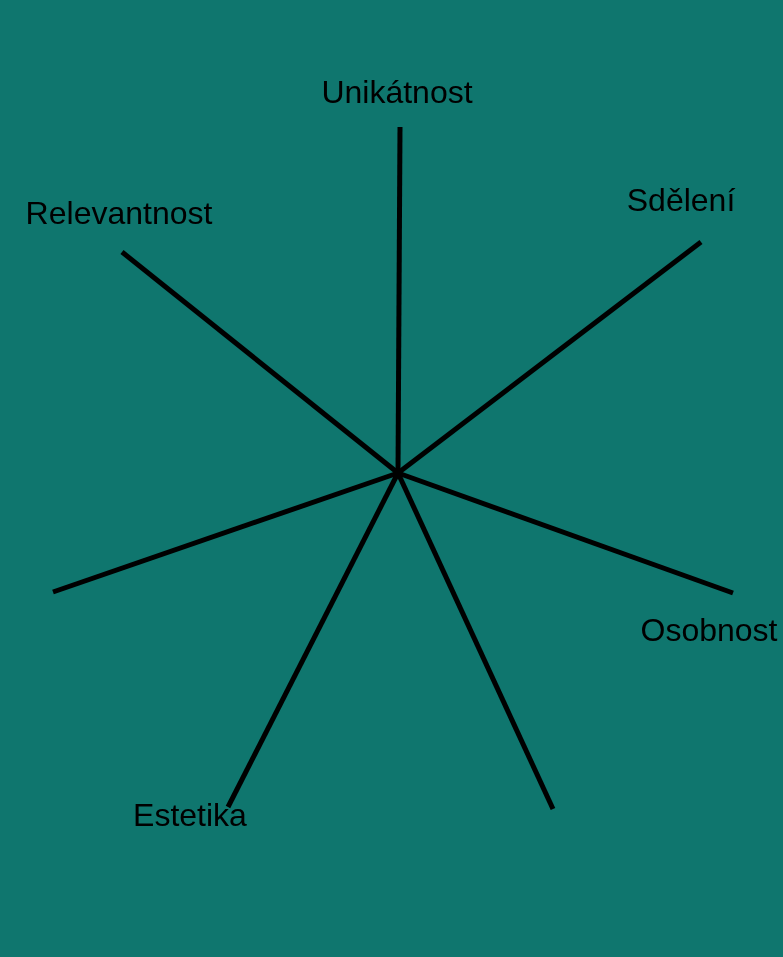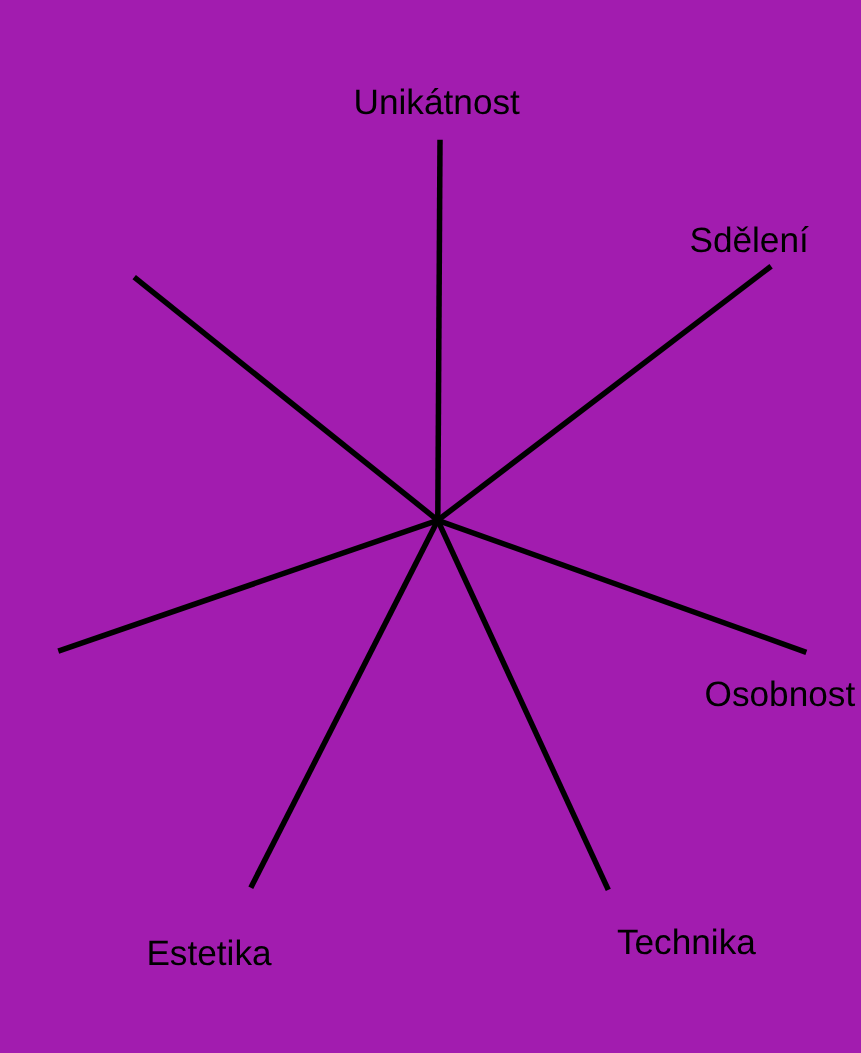--- a/index.html
+++ b/index.html
@@ -4,21 +4,21 @@
 <style>
   html, body {
     margin: 0;
     padding: 0;
     background: #ffffff;
   }
   #canvas {
     position: relative;
     width: 783px;
     height: 957px;
-    background: #a21caf;
+    background: #0f766e;
     overflow: hidden;
     font-family: "Liberation Sans", "DejaVu Sans", sans-serif;
   }
   #axes-svg {
     position: absolute;
     left: 0;
     top: 0;
     width: 783px;
     height: 957px;
   }
@@ -41,22 +41,22 @@
       <line x1="398" y1="473" x2="701" y2="242" stroke="#000000" stroke-width="5" stroke-linecap="butt"></line>
       <line x1="398" y1="473" x2="733" y2="593" stroke="#000000" stroke-width="5" stroke-linecap="butt"></line>
       <line x1="398" y1="473" x2="553" y2="809" stroke="#000000" stroke-width="5" stroke-linecap="butt"></line>
       <line x1="398" y1="473" x2="228" y2="807" stroke="#000000" stroke-width="5" stroke-linecap="butt"></line>
       <line x1="398" y1="473" x2="53" y2="592" stroke="#000000" stroke-width="5" stroke-linecap="butt"></line>
       <line x1="398" y1="473" x2="122" y2="252" stroke="#000000" stroke-width="5" stroke-linecap="butt"></line>
     </svg>
 
   <div class="axis-label" style="left: 397px; top: 93px; color: rgb(0, 0, 0);">Unikátnost</div>
 
-  <div class="axis-label" style="left: 681px; top: 219px; color: rgb(0, 0, 0);">Sdělení</div>
+  <div class="axis-label" style="left: 681px; top: 201px; color: rgb(0, 0, 0);">Sdělení</div>
 
   <div class="axis-label" style="left: 689px; top: 631px; color: rgb(0, 0, 0); margin-left: 20px;">Osobnost</div>
 
-  <div class="axis-label" style="left: 624px; top: 857px; color: rgb(0, 0, 0);">Technika</div>
 
-  <div class="axis-label" style="left: 190px; top: 867px; color: rgb(0, 0, 0);">Estetika</div>
+  <div class="axis-label" style="left: 190px; top: 816px; color: rgb(0, 0, 0);">Estetika</div>
 
 
+  <div class="axis-label" style="left: 119px; top: 214px; color: rgb(0, 0, 0);">Relevantnost</div>
 </div>
 
 </body></html>

